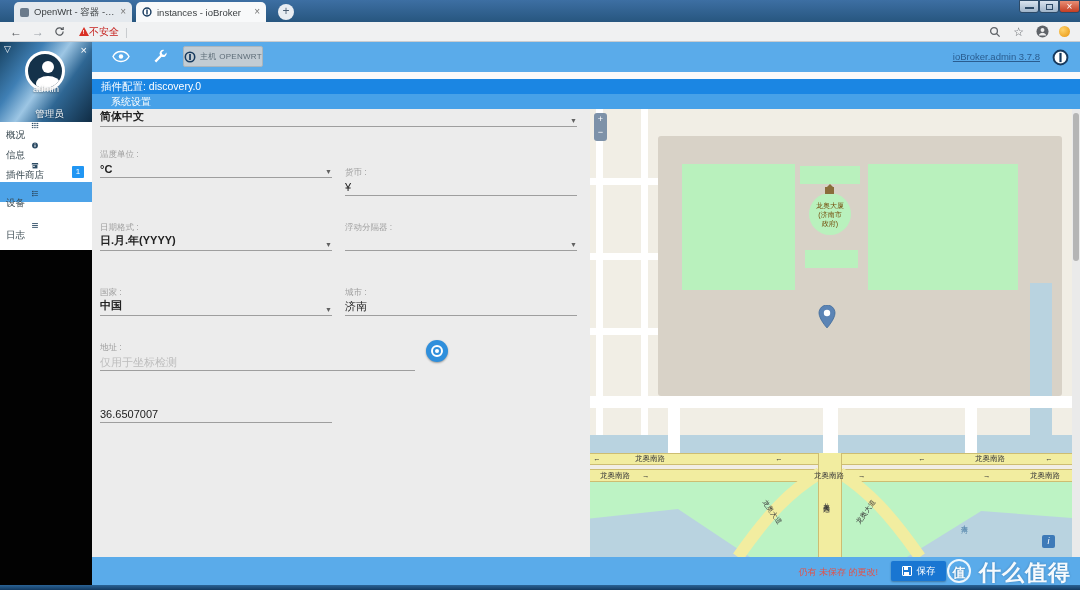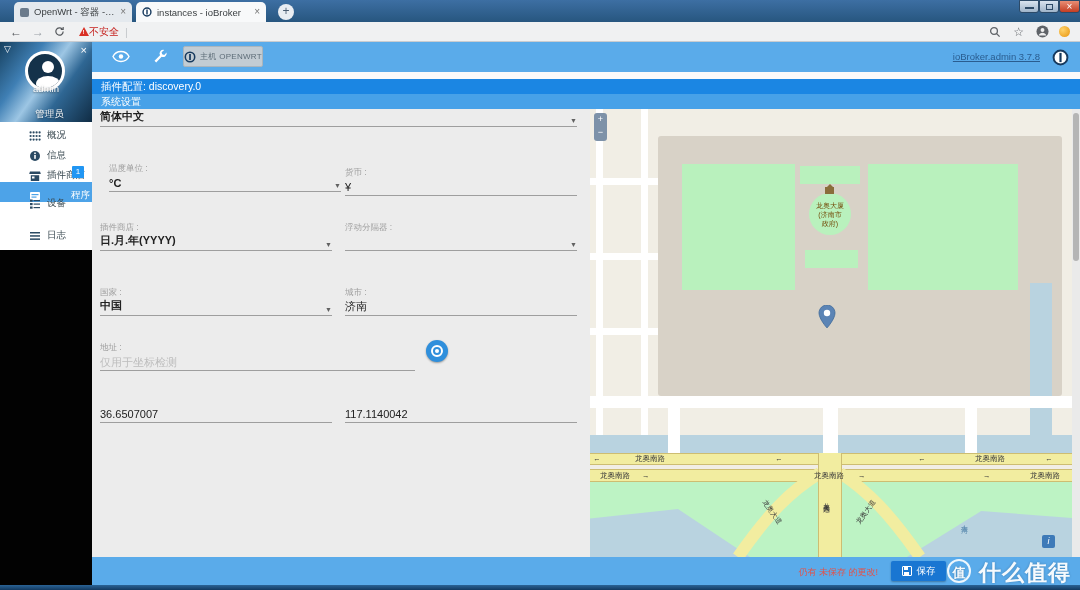--- a/index.html
+++ b/index.html
@@ -25,34 +25,34 @@
   .url-sep{color:#c4c7cb;margin:0 6px;font-size:11px;}
   .url{font-size:10.5px;color:#202124;}
   
   .sb-head{position:absolute;left:0;top:42px;width:92px;height:80px;background:linear-gradient(125deg,#16405f 0%,#3f7fb4 30%,#9dc6e4 48%,#2f6794 66%,#102c44 100%);}
   .avatar{position:absolute;left:25px;top:9px;width:40px;height:40px;border-radius:50%;background:#14324a;border:3px solid #fff;overflow:hidden;}
   .avatar::before{content:'';position:absolute;left:14px;top:7px;width:12px;height:12px;border-radius:50%;background:#fff;}
   .avatar::after{content:'';position:absolute;left:8px;top:22px;width:24px;height:16px;border-radius:50%;background:#fff;}
   .sb-user{position:absolute;left:0;top:41px;width:92px;text-align:center;color:#fff;font-size:9.5px;text-shadow:0 1px 2px rgba(0,0,0,.5);}
   .sb-role{position:absolute;left:0;top:66px;width:99px;text-align:center;color:#fff;font-size:9.5px;text-shadow:0 1px 2px rgba(0,0,0,.5);}
   .sb-menu{position:absolute;left:0;top:122px;width:92px;height:128px;background:#fff;}
-  .sb-item{position:absolute;left:0;width:92px;height:20px;display:flex;align-items:flex-end;color:#2b4a63;}
+  .sb-item{position:absolute;left:0;width:92px;height:20px;display:flex;align-items:flex-start;color:#2b4a63;flex-direction:column;}
   .sb-item.sel{background:#4da3e8;color:#fff;}
   .sb-item svg{margin-left:29px;}
   .sb-label{font-size:9.5px;margin-left:6px;color:#37474f;}
   .sb-item.sel .sb-label{color:#fff;}
   .badge{position:absolute;left:72px;top:4px;width:12px;height:12px;background:#2196f3;color:#fff;font-size:8px;text-align:center;line-height:12px;border-radius:1px;}
   .sb-black{position:absolute;left:0;top:250px;width:92px;height:335px;background:#020202;}
   
   .iob-toolbar{position:absolute;left:92px;top:42px;width:988px;height:30px;background:#5aabea;}
   .hostbtn{position:absolute;left:183px;top:46px;width:80px;height:21px;background:#c3ccd3;border:1px solid #aab5bd;border-radius:2px;display:flex;align-items:center;justify-content:center;gap:4px;}
   .hostbtn span{font-size:8px;color:#5d6c77;letter-spacing:.3px;}
   .ver{position:absolute;left:930px;top:51px;width:110px;text-align:right;font-size:9.5px;color:#2a5d90;text-decoration:underline;}
   .cfg-title{position:absolute;left:92px;top:79px;width:988px;height:15px;background:#1b86e3;color:#fff;font-size:10.5px;line-height:15px;padding-left:9px;}
-  .cfg-tab{position:absolute;left:92px;top:94px;width:988px;height:15px;background:#47a1e8;color:#fff;font-size:10px;line-height:15px;padding-left:9px;}
+  .cfg-tab{position:absolute;left:92px;top:94px;width:988px;height:15px;background:#47a1e8;color:#fff;font-size:10px;line-height:15px;padding-left:19px;}
   
   .fld{position:absolute;}
   .flabel{font-size:8.5px;color:#9e9e9e;height:10px;margin-bottom:4px;}
   .fselect{display:flex;justify-content:space-between;align-items:flex-end;border-bottom:1px solid #9e9e9e;height:15px;padding-bottom:2px;}
   .fval{font-size:11px;color:#212121;font-weight:bold;}
   .caret{font-size:7px;color:#616161;}
   .ftext{display:block;width:100%;border:none;border-bottom:1px solid #9e9e9e;background:transparent;font-size:11px;color:#212121;padding:0 0 3px 0;height:15px;outline:none;}
   .ftext::placeholder{color:#bdbdbd;}
   .locbtn{position:absolute;left:426px;top:340px;width:22px;height:22px;border-radius:50%;background:#2f8fdc;box-shadow:0 1px 2px rgba(0,0,0,.35);}
   .locbtn::before{content:'';position:absolute;left:5px;top:5px;width:8px;height:8px;border:2px solid #fff;border-radius:50%;}
@@ -239,33 +239,33 @@
 
   <div class="cfg-title">插件配置: discovery.0</div>
   <div class="cfg-tab">系统设置</div>
 
   <div class="fld" style="left:100px;top:112px;width:477px;">
     <div class="fselect">
       <span class="fval">简体中文</span>
       <span class="caret">▼</span>
     </div>
   </div>
-  <div class="fld" style="left:100px;top:163px;width:232px;margin-left:9px;">
+  <div class="fld" style="left:100px;top:149px;width:232px;">
     <div class="flabel">温度单位 :</div>
     <div class="fselect">
       <span class="fval">°C</span>
       <span class="caret">▼</span>
     </div>
   </div>
   <div class="fld" style="left:345px;top:167px;width:232px;">
     <div class="flabel">货币 :</div>
     <input class="ftext" value="¥" style="">
   </div>
   <div class="fld" style="left:100px;top:222px;width:232px;">
-    <div class="flabel">插件商店 :</div>
+    <div class="flabel">日期格式 :</div>
     <div class="fselect">
       <span class="fval">日.月.年(YYYY)</span>
       <span class="caret">▼</span>
     </div>
   </div>
   <div class="fld" style="left:345px;top:222px;width:232px;">
     <div class="flabel">浮动分隔器 :</div>
     <div class="fselect">
       <span class="fval"></span>
       <span class="caret">▼</span>
@@ -282,23 +282,20 @@
     <div class="flabel">地址 :</div>
     <input class="ftext" placeholder="仅用于坐标检测" style="">
   </div>
   <div class="fld" style="left:345px;top:287px;width:232px;">
     <div class="flabel">城市 :</div>
     <input class="ftext" value="济南" style="">
   </div>
   <div class="locbtn"></div>
   <div class="fld" style="left:100px;top:408px;width:232px;">
     <input class="ftext" value="36.6507007" style="">
-  </div>
-  <div class="fld" style="left:345px;top:408px;width:232px;">
-    <input class="ftext" value="117.1140042" style="">
   </div>
 
   <div class="map">
 
     <div class="mroadw" style="left:6px;top:0;width:7px;height:328px;"></div>
     <div class="mroadw" style="left:51px;top:0;width:7px;height:328px;"></div>
     <div class="mroadw" style="left:0;top:69px;width:68px;height:7px;"></div>
     <div class="mroadw" style="left:0;top:144px;width:68px;height:7px;"></div>
     <div class="mroadw" style="left:0;top:219px;width:68px;height:7px;"></div>
 

